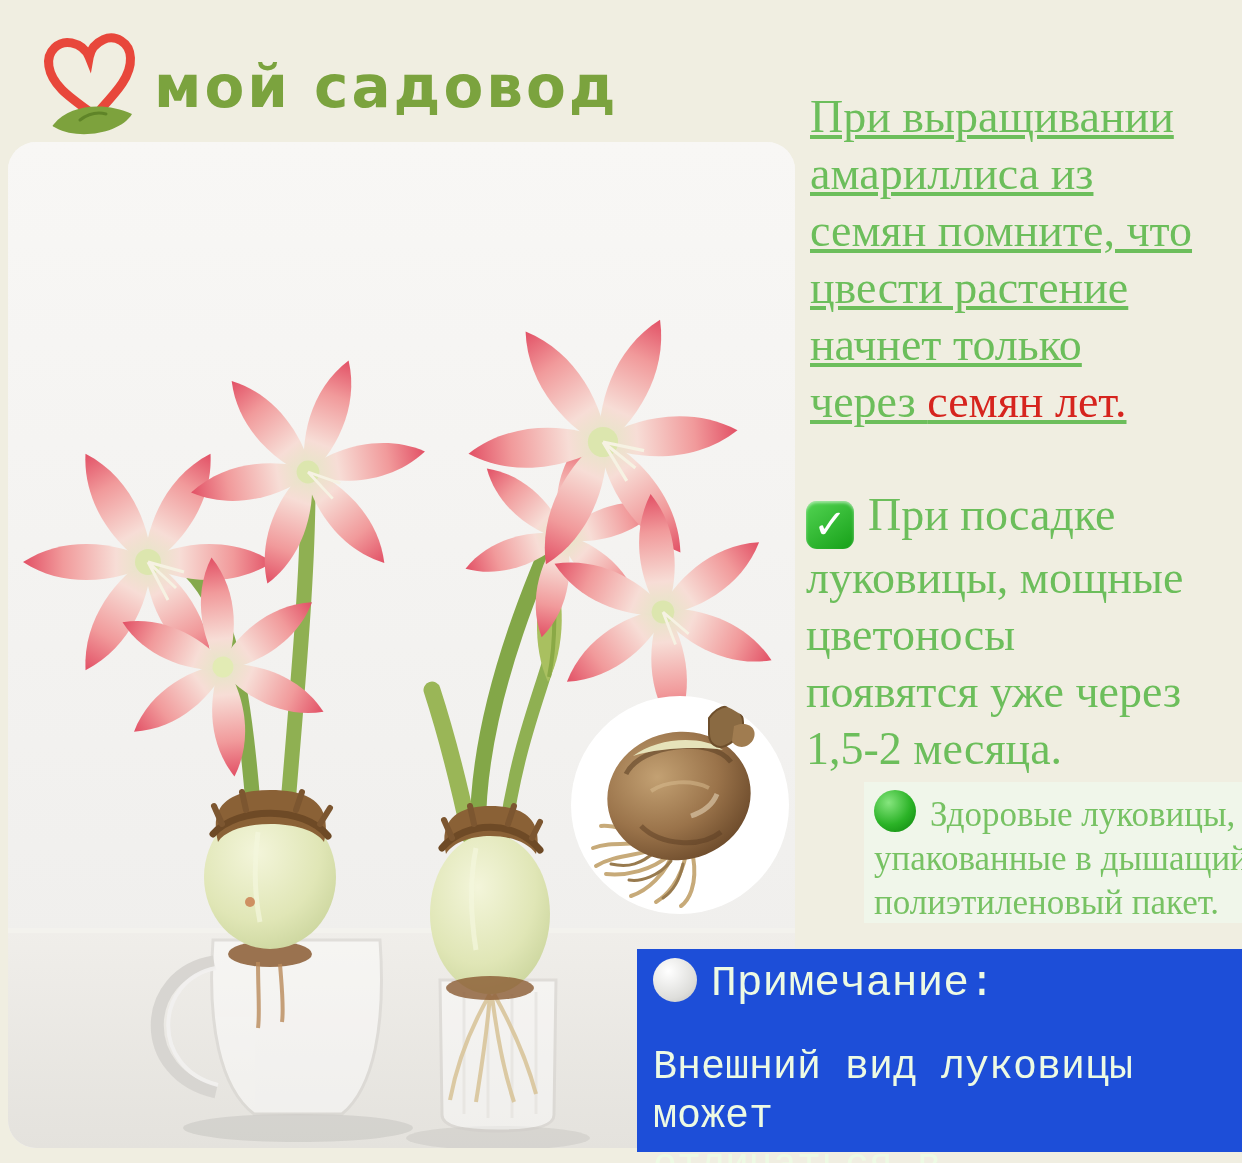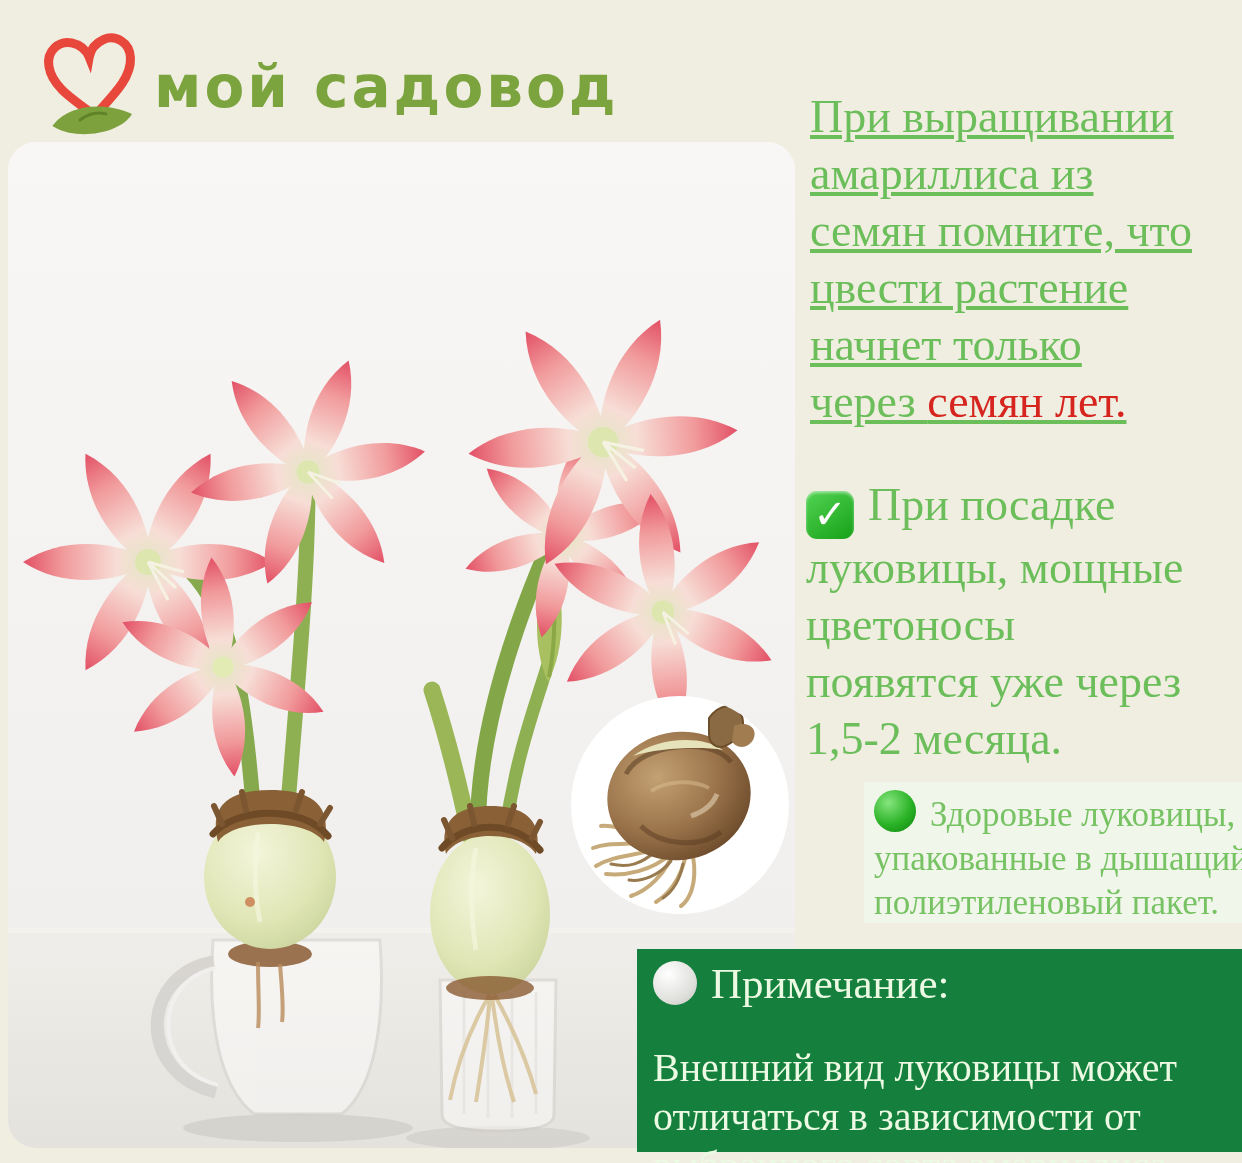--- a/index.html
+++ b/index.html
@@ -20,21 +20,21 @@
   
   .bulb-inset{position:absolute;left:571px;top:696px;width:218px;height:218px;
               border-radius:50%;background:#ffffff;overflow:hidden;z-index:4;}
 
   
   .intro{position:absolute;left:810px;top:88px;width:430px;
          font-size:46px;line-height:57px;color:#6cbe5b;text-decoration:underline;}
   .prewrap{white-space:pre-line;}
   .intro .hl{color:#d6241e;}
 
-  .tip{position:absolute;left:806px;top:476px;width:436px;
+  .tip{position:absolute;left:806px;top:486px;width:436px;
        font-size:46px;line-height:57px;color:#6cbe5b;}
 
   
   .em{display:inline-block;vertical-align:-8px;margin-right:14px;}
   .check-icon{width:48px;height:48px;border-radius:11px;
               background:linear-gradient(145deg,#53d453,#16a018);
               box-shadow:inset 0 2px 3px rgba(255,255,255,.5);
               color:#fff;font-family:"DejaVu Sans",sans-serif;font-weight:bold;
               font-size:40px;line-height:46px;text-align:center;}
   .green-ball{width:42px;height:42px;border-radius:50%;vertical-align:-6px;
@@ -42,22 +42,22 @@
   .white-ball{width:44px;height:44px;border-radius:50%;vertical-align:-7px;
               background:radial-gradient(circle at 35% 30%,#ffffff,#dededb 65%,#bfbfbb);}
 
   
   .bulbs-box{position:absolute;left:864px;top:782px;width:410px;height:141px;
              background:#f0f6ea;z-index:5;box-sizing:border-box;padding:8px 0 0 10px;
              font-size:35px;line-height:44px;color:#77c263;}
 
   
   .note-box{position:absolute;left:637px;top:949px;width:605px;height:203px;
-            background:#15803d;z-index:6;box-sizing:border-box;padding:8px 14px 0 16px;
-            color:#edfae3;}
+            background:#1d4ed8;z-index:6;box-sizing:border-box;padding:8px 14px 0 16px;
+            color:#edfae3;font-family:Liberation Mono, monospace;}
   .note-title{font-size:43px;line-height:54px;}
   .note-text{font-size:40px;line-height:49px;margin-top:32px;}
 </style>
 </head>
 <body>
 
 <div id="page">
 
   <div class="logo">
     <svg class="logo-icon" viewBox="0 0 112 112">

